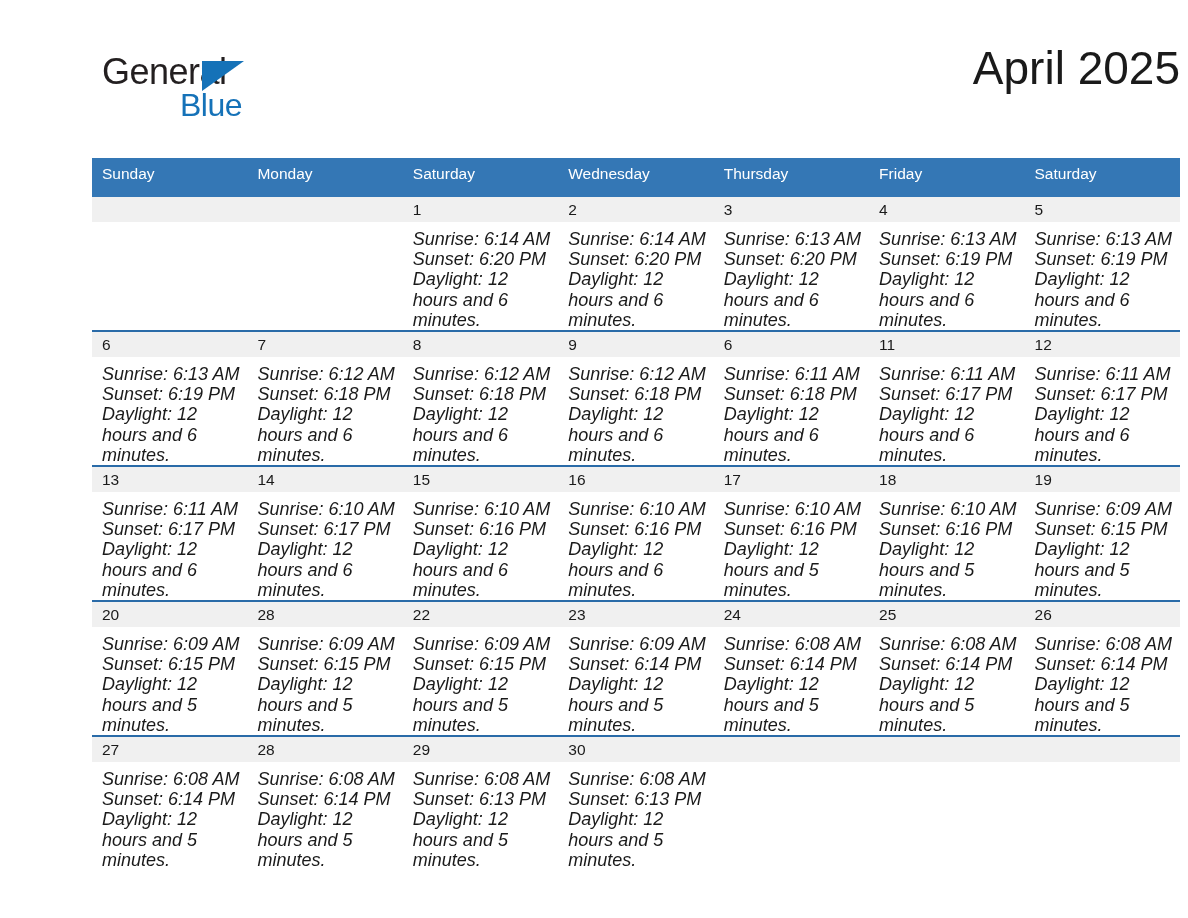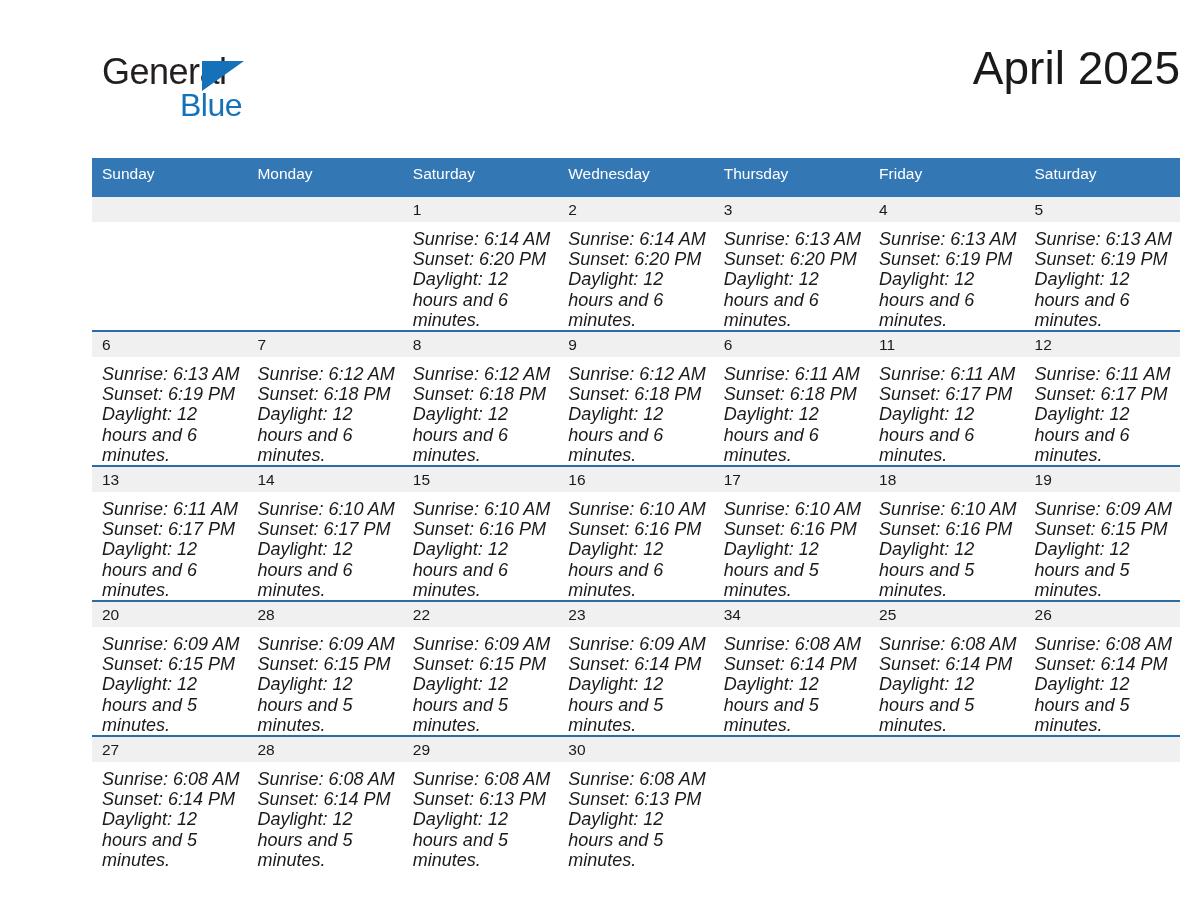--- a/index.html
+++ b/index.html
@@ -415,21 +415,21 @@
               <div class="daynum">23</div>
               <div class="dayinfo">
                 <div>Sunrise: 6:09 AM</div>
                 <div>Sunset: 6:14 PM</div>
                 <div class="wrapline">Daylight: 12 hours and 5 minutes.</div>
               </div>
             </div>
           </td>
           <td>
             <div class="daycell">
-              <div class="daynum">34</div>
+              <div class="daynum">24</div>
               <div class="dayinfo">
                 <div>Sunrise: 6:08 AM</div>
                 <div>Sunset: 6:14 PM</div>
                 <div class="wrapline">Daylight: 12 hours and 5 minutes.</div>
               </div>
             </div>
           </td>
           <td>
             <div class="daycell">
               <div class="daynum">25</div>

